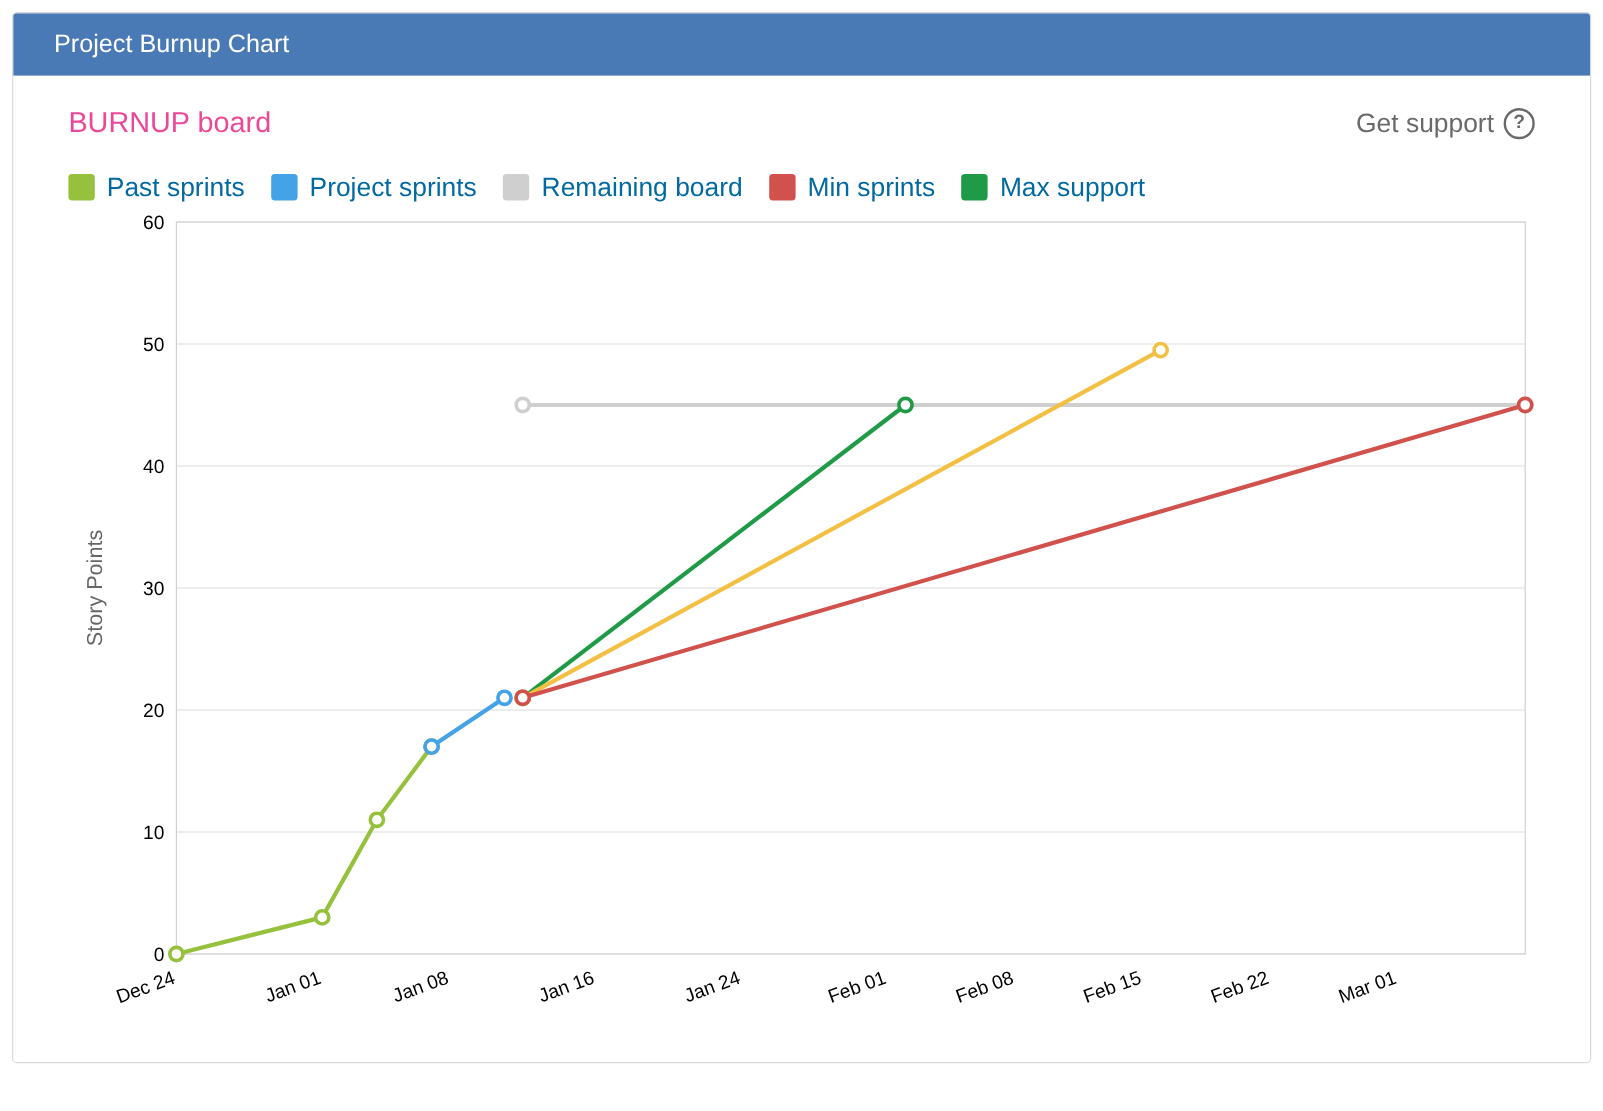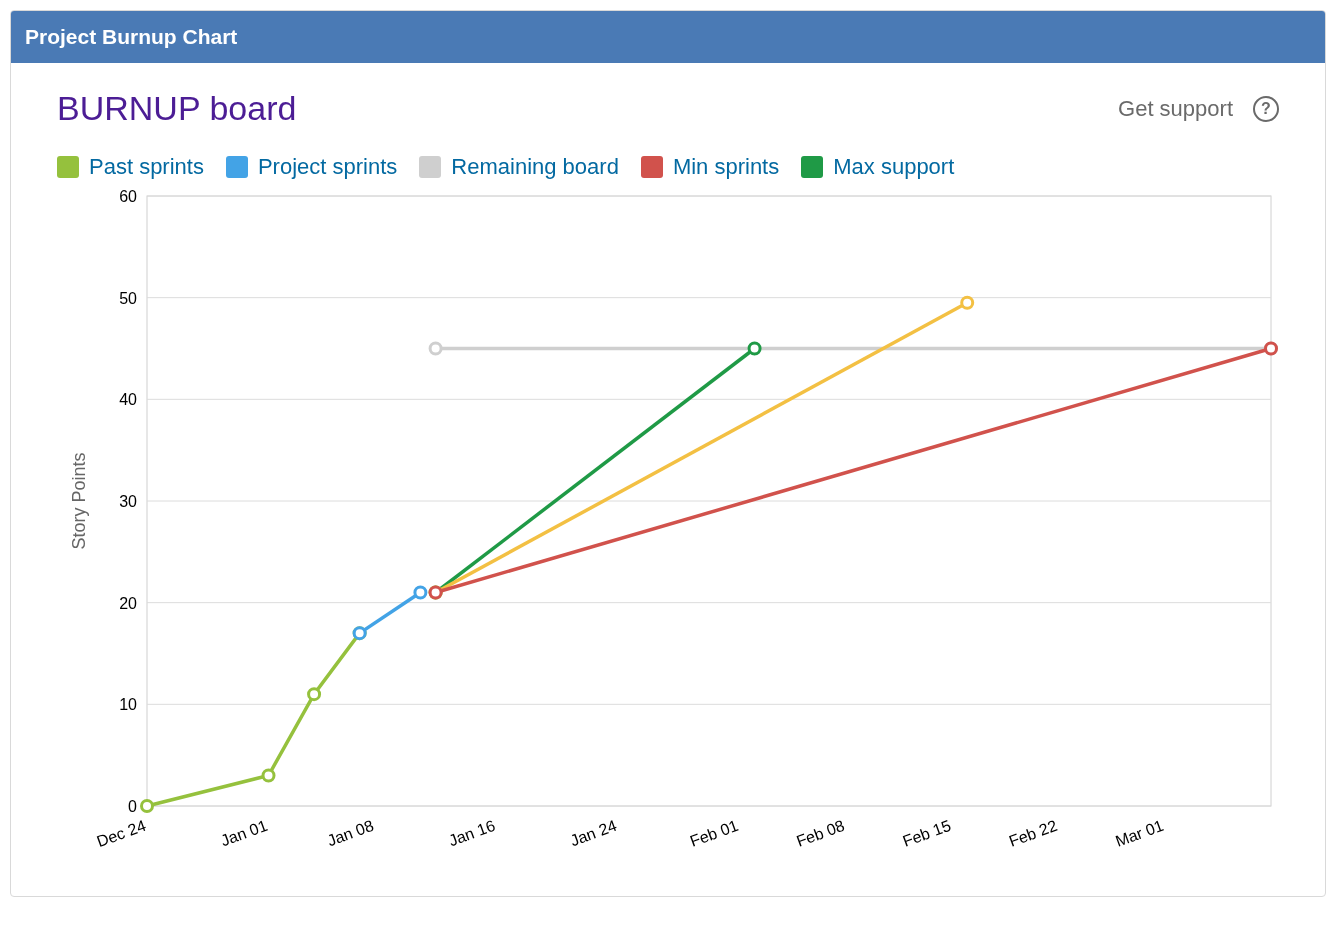--- a/index.html
+++ b/index.html
@@ -13,42 +13,42 @@
     width: 1316px;
     margin: 10px;
     border: 1px solid #d9d9d9;
     border-radius: 4px;
     overflow: hidden;
     background: #fff;
   }
   .panel-header {
     background: #4a7ab5;
     color: #fff;
-    font-weight: 700;
+    font-weight: 400;
     font-size: 21px;
-    padding: 14px 14px;
+    padding: 14px 34px;
   }
   .panel-body {
     padding: 26px 46px 30px 46px;
   }
   .top-row {
     display: flex;
     justify-content: space-between;
     align-items: center;
     margin-bottom: 26px;
   }
   .board-title {
-    color: #4c1d95;
-    font-size: 34px;
+    color: #ec4899;
+    font-size: 24px;
     font-weight: 400;
   }
   .support {
     display: flex;
     align-items: center;
-    gap: 20px;
+    gap: 8px;
     color: #6a6a6a;
     font-size: 22px;
     cursor: pointer;
   }
   .support .qicon {
     display: inline-flex;
     align-items: center;
     justify-content: center;
     width: 26px; height: 26px;
     border: 2px solid #6a6a6a;

